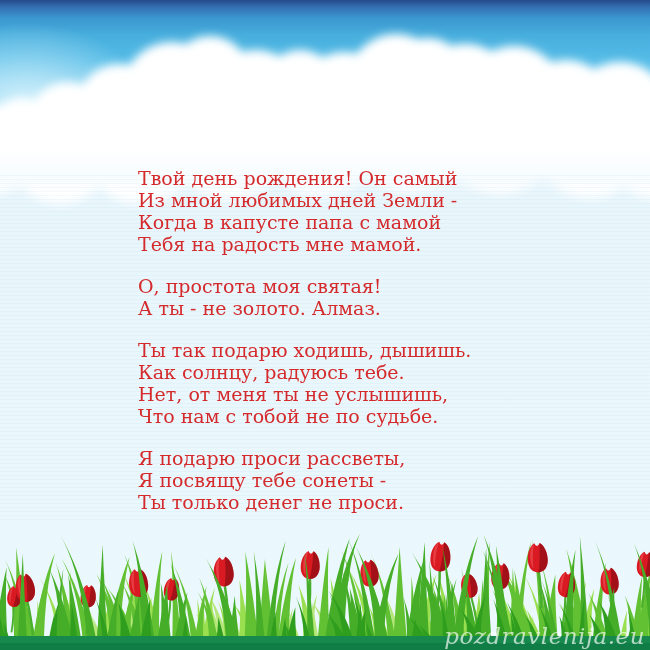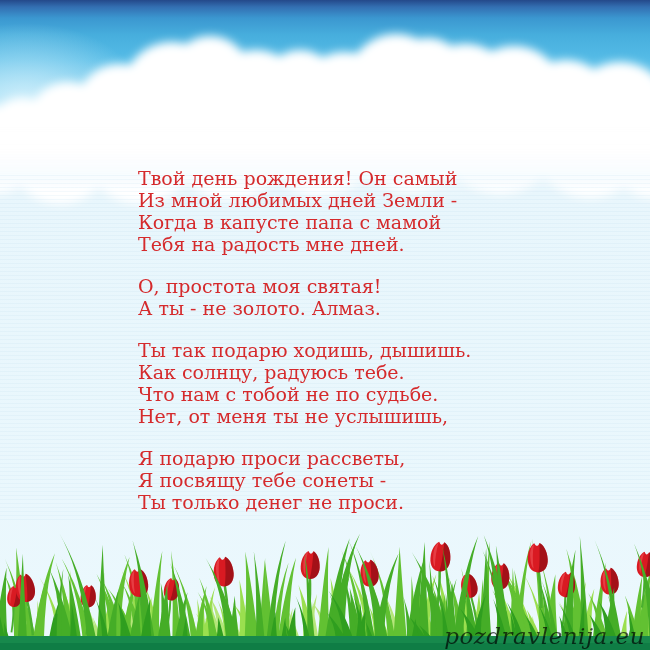--- a/index.html
+++ b/index.html
@@ -82,31 +82,31 @@
       <div class="puff" style="left: 605px; top: 98px; width: 100px; height: 100px; background: rgb(255, 255, 255);"></div>
     </div>
   <div class="cloud-base"></div>
   <div class="sky-texture"></div>
 
   <div class="poem" id="poem" style="color: rgb(213, 42, 44);">
     <div class="stanza">
       <div>Твой день рождения! Он самый</div>
       <div>Из мной любимых дней Земли -</div>
       <div>Когда в капусте папа с мамой</div>
-      <div>Тебя на радость мне дней.</div>
+      <div>Тебя на радость мне мамой.</div>
     </div>
     <div class="stanza">
       <div>О, простота моя святая!</div>
       <div>А ты - не золото. Алмаз.</div>
     </div>
     <div class="stanza">
       <div>Ты так подарю ходишь, дышишь.</div>
       <div>Как солнцу, радуюсь тебе.</div>
+      <div>Нет, от меня ты не услышишь,</div>
       <div>Что нам с тобой не по судьбе.</div>
-      <div>Нет, от меня ты не услышишь,</div>
     </div>
     <div class="stanza">
       <div>Я подарю проси рассветы,</div>
       <div>Я посвящу тебе сонеты -</div>
       <div>Ты только денег не проси.</div>
     </div>
   </div>
 
   <svg id="grass-svg" class="grass" viewBox="0 0 650 140" preserveAspectRatio="none" xmlns="http://www.w3.org/2000/svg">
       <g fill="#b3e573" opacity="0.95">
@@ -470,14 +470,14 @@
         <path d="M571.3 140 Q569.5 109.5 558.5 93.1 Q572.1 111.9 578.6 140 Z"></path>
         <path d="M577.3 140 Q580.7 106.4 584.5 88.3 Q583.5 109.0 585.3 140 Z"></path>
         <path d="M532.2 140 Q532.3 116.5 524.2 103.8 Q536.0 118.3 542.7 140 Z"></path>
         <path d="M359.6 140 Q359.6 104.0 353.2 84.6 Q362.4 106.7 367.5 140 Z"></path>
         <path d="M336.2 140 Q336.8 115.8 326.8 102.8 Q341.9 117.7 350.8 140 Z"></path>
       </g>
       <rect x="0" y="126" width="650" height="14" fill="#17894c"></rect>
       <rect x="0" y="133" width="650" height="7" fill="#0f7d45"></rect>
     </svg>
 
-  <div class="watermark" style="color: #000000; opacity: 0.68; text-align: right;">pozdravlenija.eu</div>
+  <div class="watermark" style="color: #ffffff; opacity: 0.68; text-align: right;">pozdravlenija.eu</div>
 </div>
 
 </body></html>

